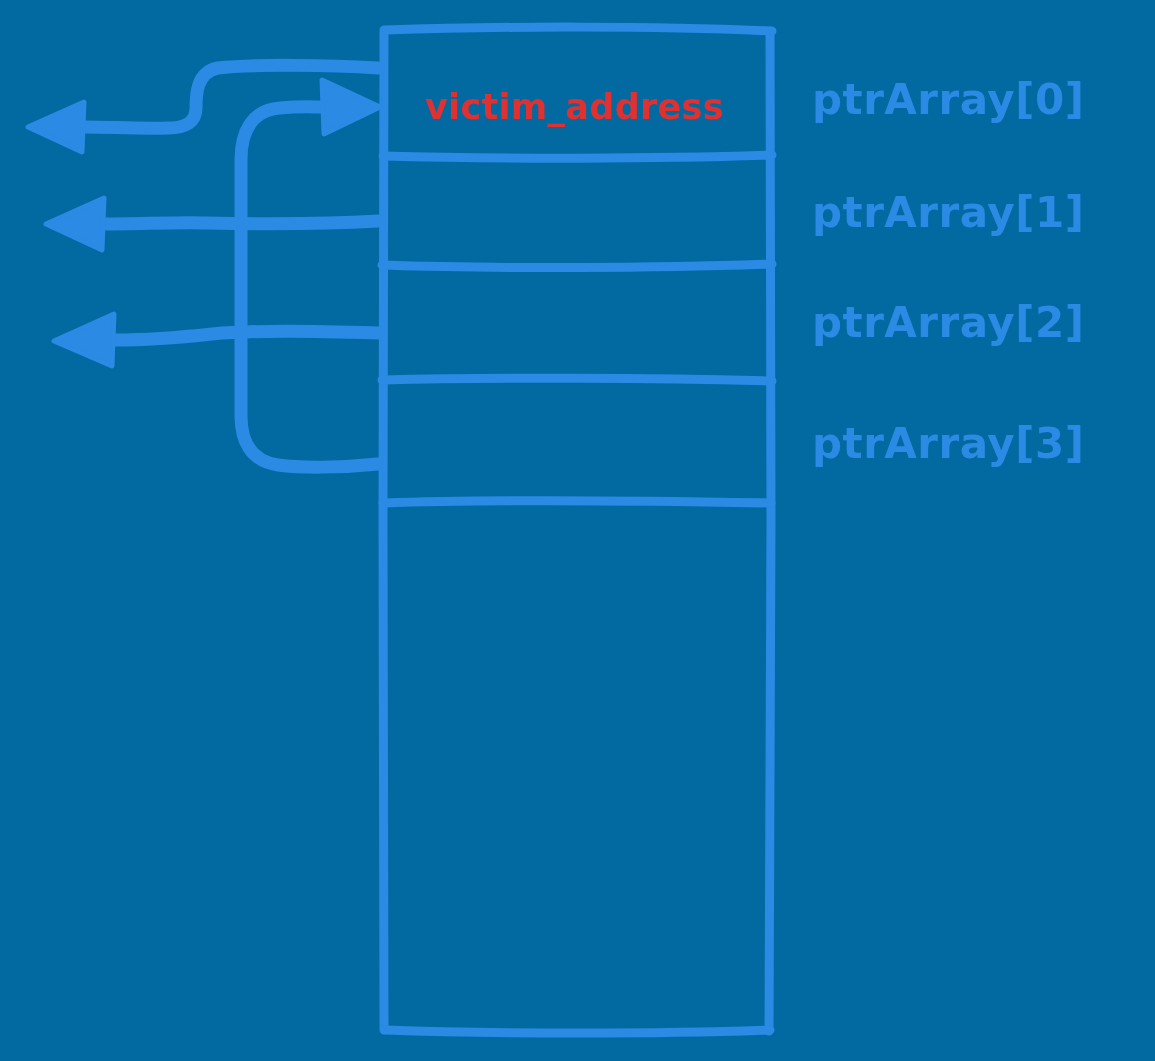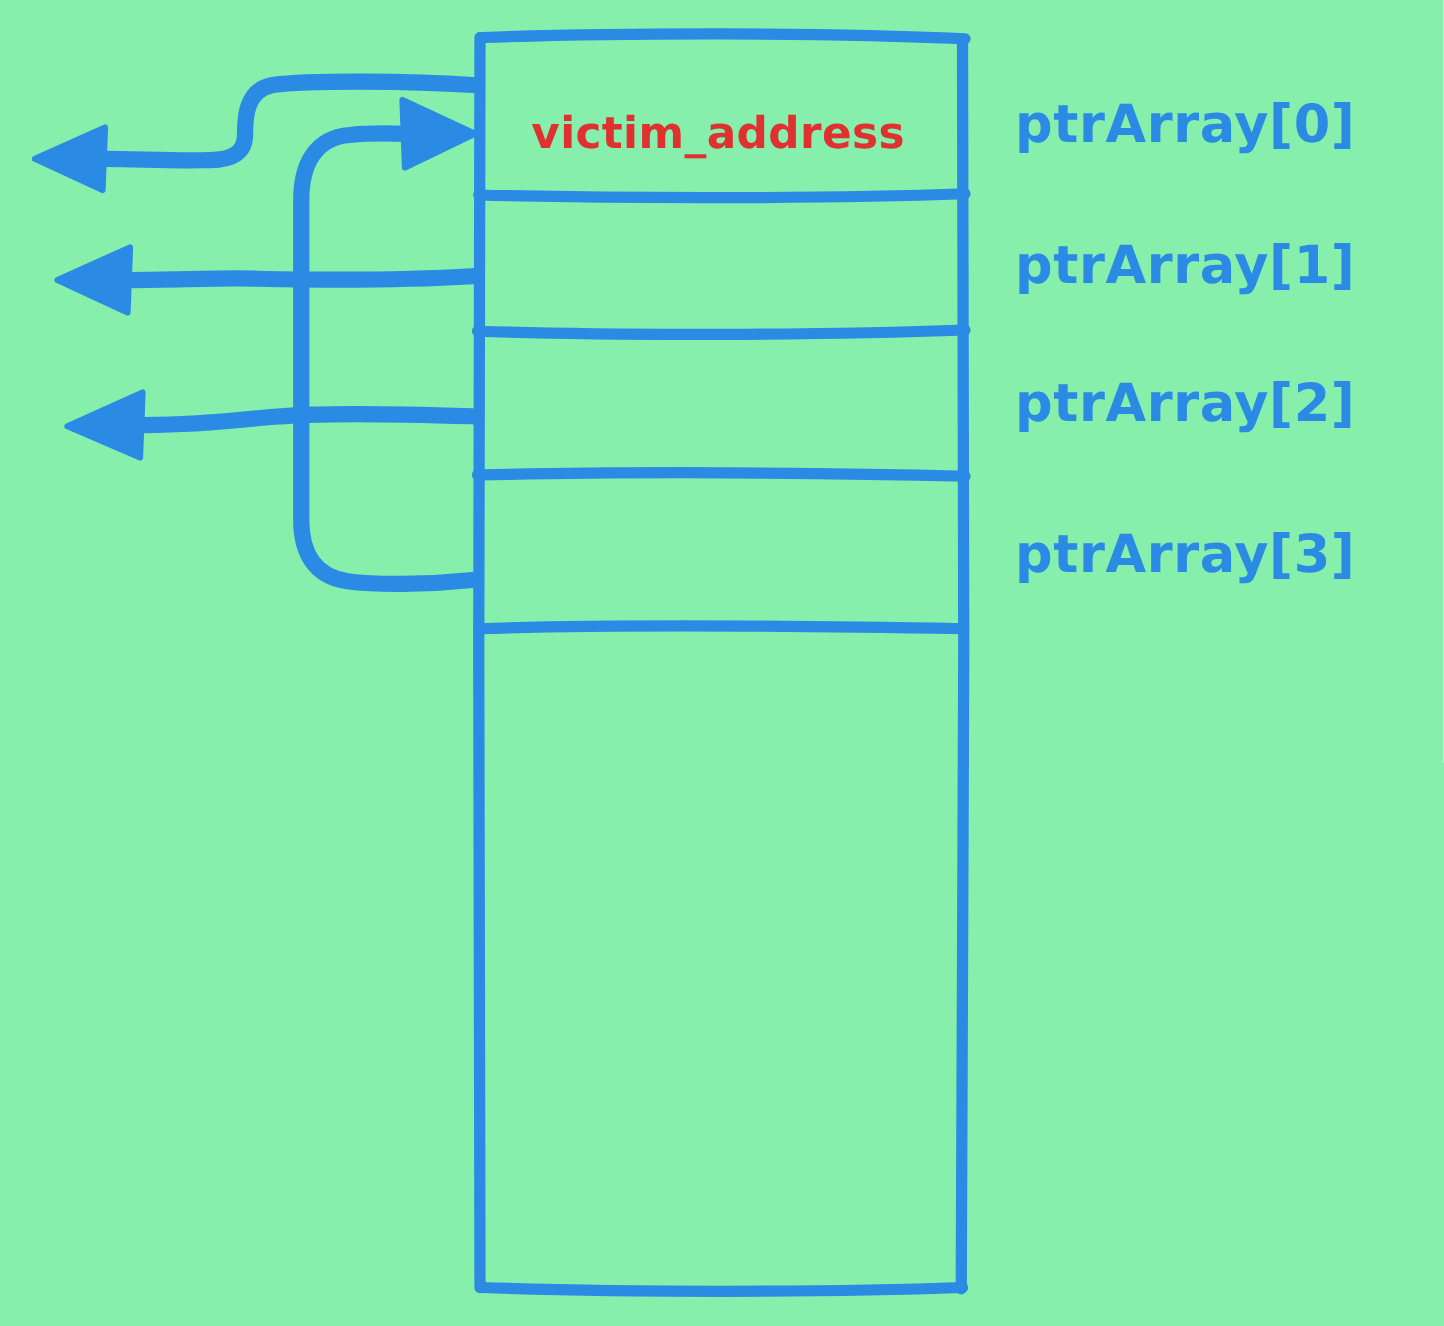--- a/index.html
+++ b/index.html
@@ -8,21 +8,21 @@
     padding: 0;
     background: #ffffff;
   }
   body {
     font-family: "Liberation Sans", sans-serif;
   }
   #canvas-root {
     position: relative;
     width: 1155px;
     height: 1061px;
-    background: #86efac;
+    background: #0369a1;
     overflow: hidden;
   }
   #diagram-svg {
     position: absolute;
     top: 0;
     left: 0;
     width: 1155px;
     height: 1061px;
     display: block;
   }

